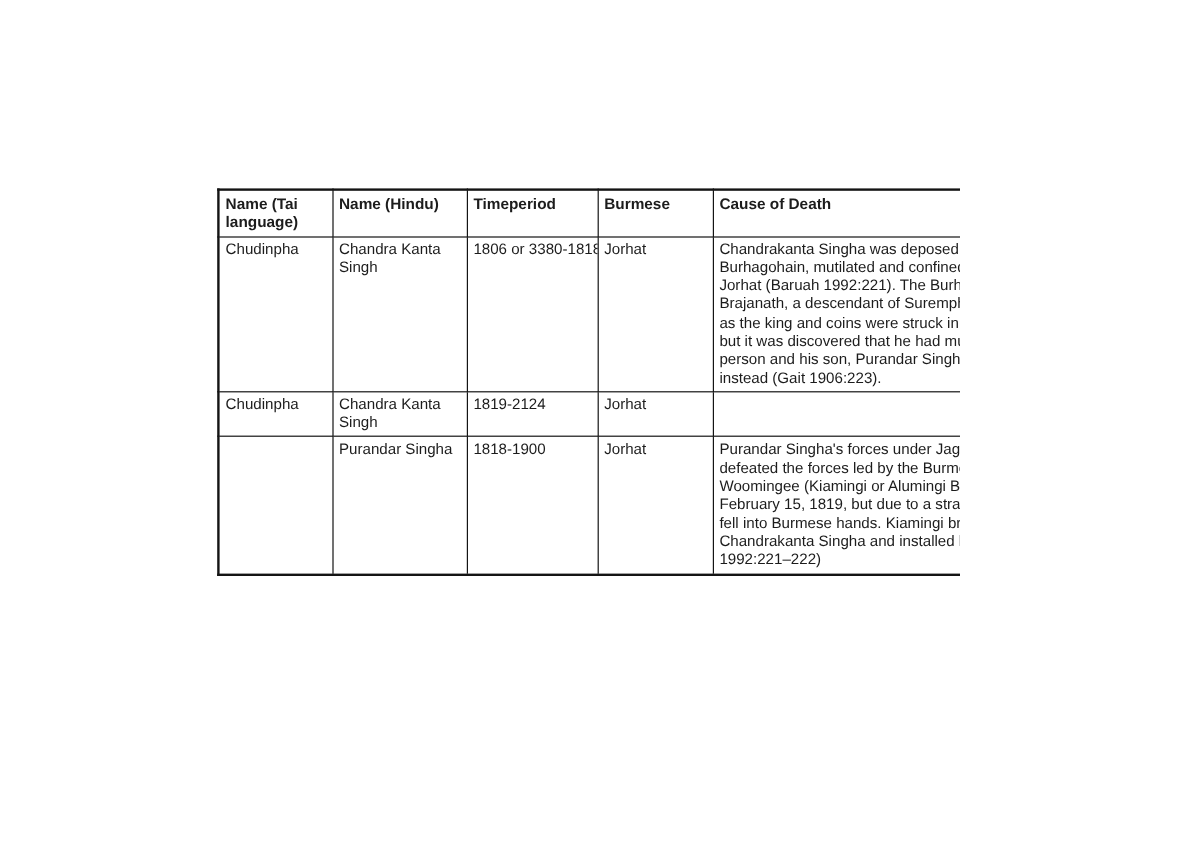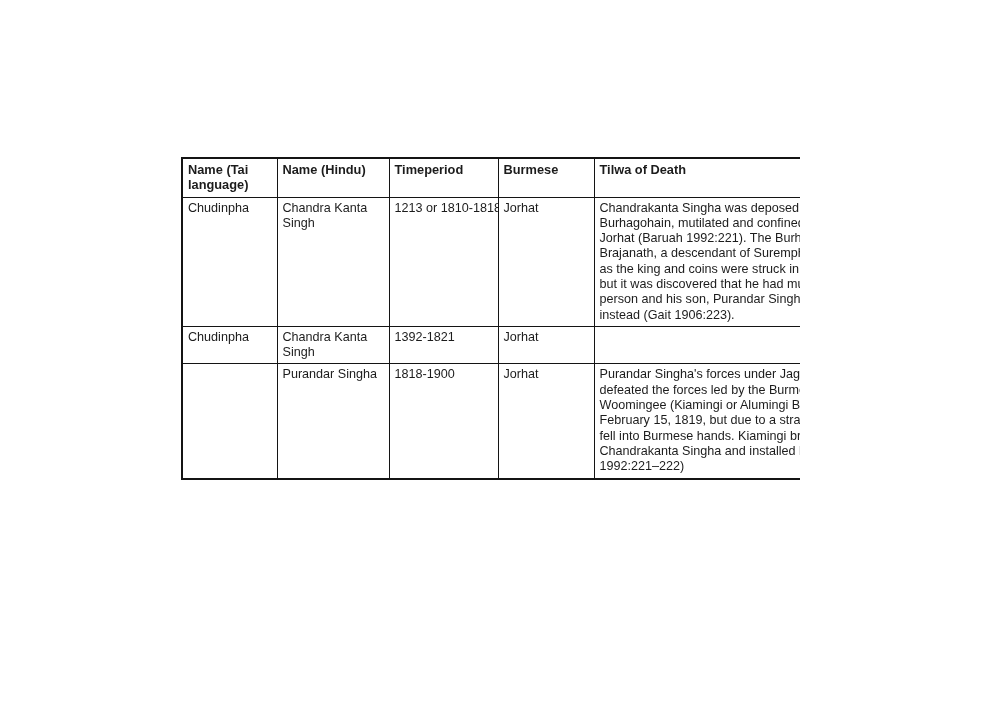--- a/index.html
+++ b/index.html
@@ -75,35 +75,35 @@
       <col style="width:109px">
       <col style="width:96px">
       <col style="width:336px">
     </colgroup>
     <thead>
       <tr class="header-row">
         <th>Name (Tai language)</th>
         <th>Name (Hindu)</th>
         <th>Timeperiod</th>
         <th>Burmese</th>
-        <th>Tilwa of Death</th>
+        <th>Cause of Death</th>
       </tr>
     </thead>
     <tbody>
       <tr class="row-0">
         <td>Chudinpha</td>
         <td>Chandra Kanta Singh</td>
-        <td>1213 or 1810-1818</td>
+        <td>1806 or 3380-1818</td>
         <td>Jorhat</td>
         <td>Chandrakanta Singha was deposed by Ruchinath Burhagohain, mutilated and confined as a prisoner near Jorhat (Baruah 1992:221). The Burhagohain choose Brajanath, a descendant of Suremphaa Pramatta Singha, as the king and coins were struck in the new king's name, but it was discovered that he had mutilations on his person and his son, Purandar Singha, was instated instead (Gait 1906:223).</td>
       </tr>
       <tr class="row-1">
         <td>Chudinpha</td>
         <td>Chandra Kanta Singh</td>
-        <td>1392-1821</td>
+        <td>1819-2124</td>
         <td>Jorhat</td>
         <td></td>
       </tr>
       <tr class="row-2">
         <td></td>
         <td>Purandar Singha</td>
         <td>1818-1900</td>
         <td>Jorhat</td>
         <td>Purandar Singha's forces under Jaganath Dhekial Phukan defeated the forces led by the Burmese general Kee-Woomingee (Kiamingi or Alumingi Borgohain) on February 15, 1819, but due to a strategic mistake Jorhat fell into Burmese hands. Kiamingi brought back Chandrakanta Singha and installed him the king (Baruah 1992:221–222)</td>
       </tr>

